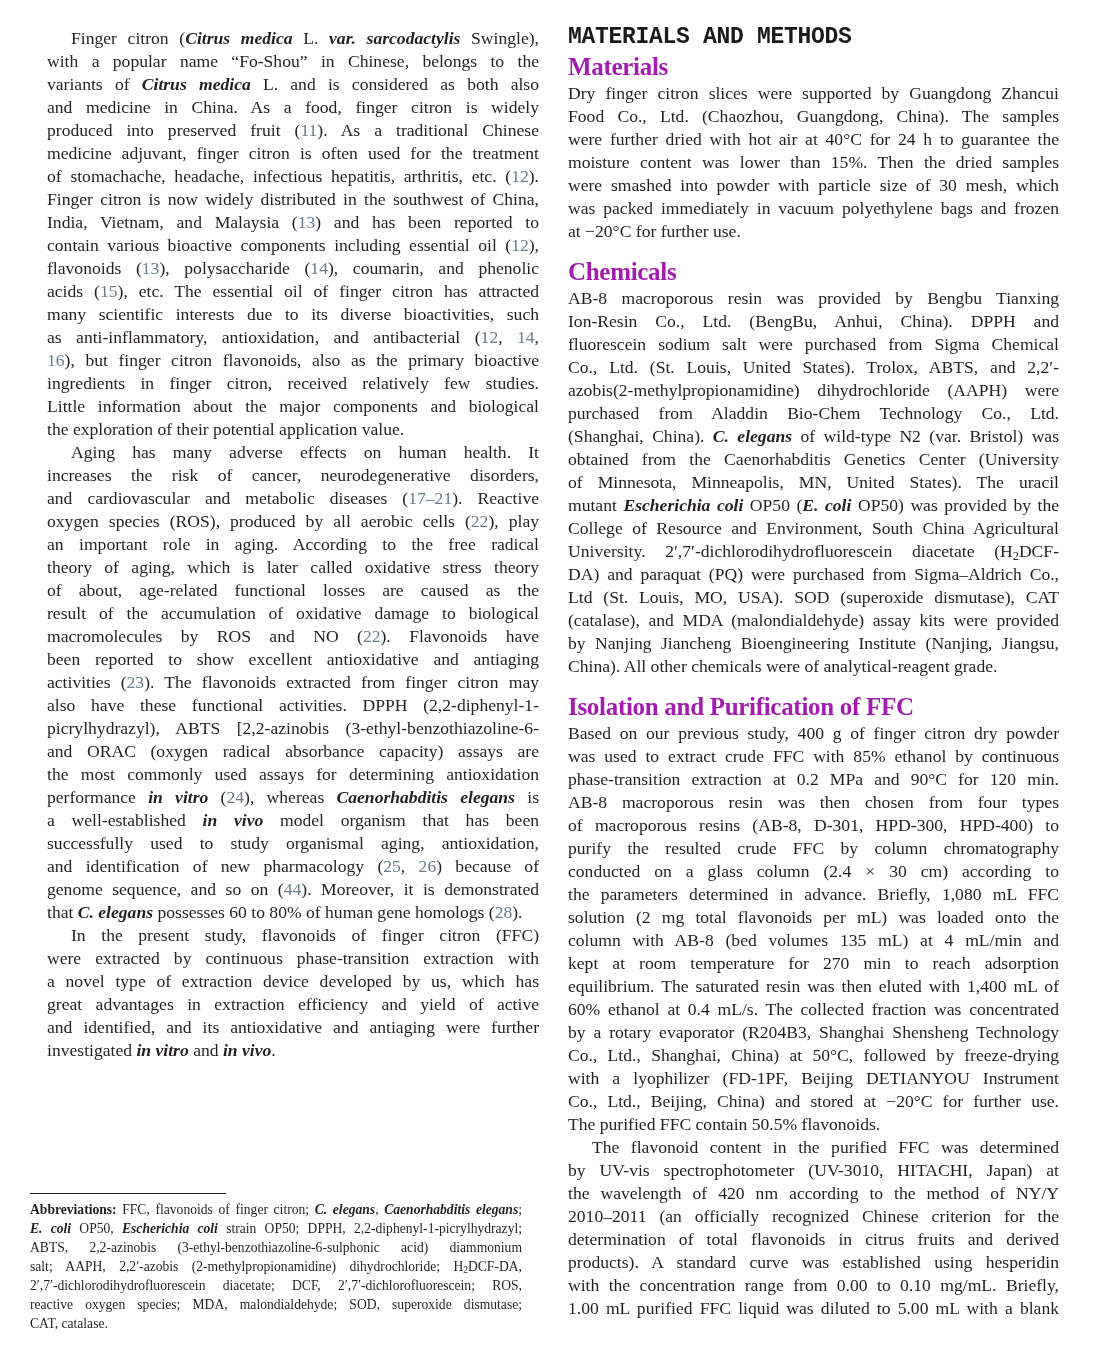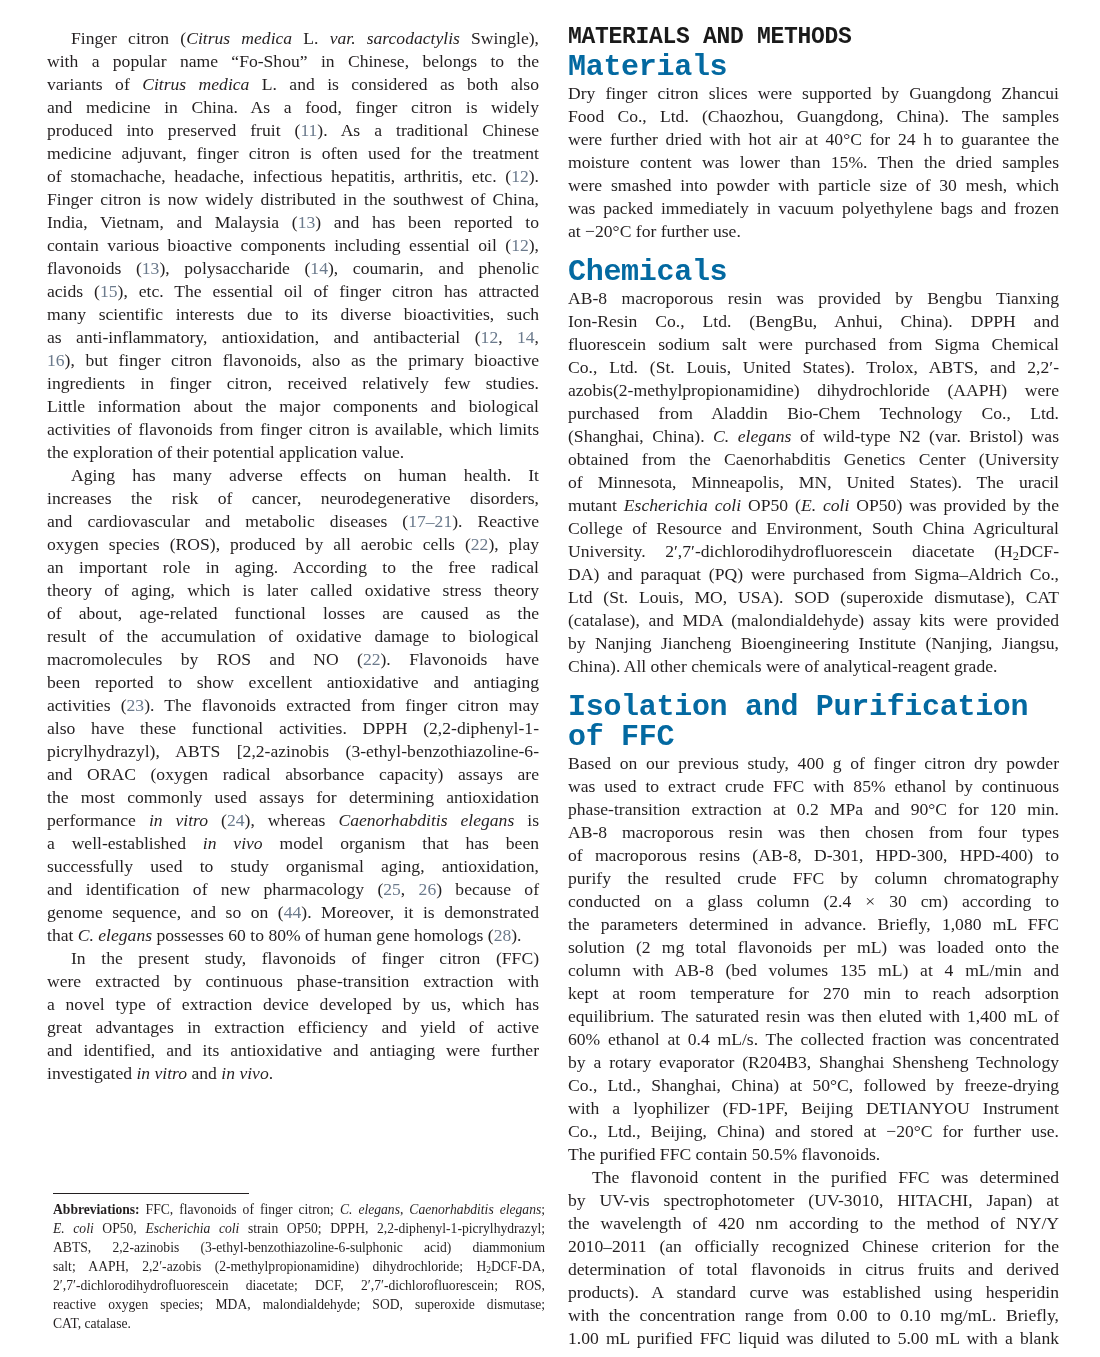--- a/index.html
+++ b/index.html
@@ -13,41 +13,41 @@
     line-height: 23px;
     height: 23px;
     white-space: nowrap;
     text-align: justify;
     text-align-last: justify;
     overflow: visible;
   }
   .line.last { text-align-last: left; }
   .line.indent { padding-left: 24px; }
   .cite { color: #6b7a8c; }
-  i { font-style: italic; }
+  i { font-style: italic; font-weight: bold; }
   sub { font-size: 0.7em; vertical-align: -0.25em; line-height: 0; }
   .h1 {
     font-family: Liberation Mono, monospace;
     font-weight: bold;
     font-size: 23px;
     line-height: 30px;
     letter-spacing: -0.3px;
     color: #1a1a1a;
   }
   .h2 {
-    font-family: Liberation Mono, monospace;
+    font-family: Liberation Serif, serif;
     font-weight: bold;
-    font-size: 30px;
+    font-size: 25px;
     line-height: 30px;
     letter-spacing: -0.3px;
-    color: #0369a1;
+    color: #a21caf;
   }
   .gap { height: 14px; }
   .footnote {
-    position: absolute; left: 53px; top: 1193px; width: 492px;
+    position: absolute; left: 30px; top: 1193px; width: 492px;
   }
   .footnote-rule { width: 196px; height: 0; border-top: 1px solid #231f20; margin-bottom: 6px; }
   .fn-line {
     font-family: "Liberation Serif", "DejaVu Serif", serif;
     font-size: 13.6px;
     line-height: 19px;
     height: 19px;
     white-space: nowrap;
     text-align: justify;
     text-align-last: justify;
@@ -70,21 +70,20 @@
       <div class="line"><span>Finger citron is now widely distributed in the southwest of China,</span></div>
       <div class="line"><span>India, Vietnam, and Malaysia (</span><span class="cite">13</span><span>) and has been reported to</span></div>
       <div class="line"><span>contain various bioactive components including essential oil (</span><span class="cite">12</span><span>),</span></div>
       <div class="line"><span>flavonoids (</span><span class="cite">13</span><span>), polysaccharide (</span><span class="cite">14</span><span>), coumarin, and phenolic</span></div>
       <div class="line"><span>acids (</span><span class="cite">15</span><span>), etc. The essential oil of finger citron has attracted</span></div>
       <div class="line"><span>many scientific interests due to its diverse bioactivities, such</span></div>
       <div class="line"><span>as anti-inflammatory, antioxidation, and antibacterial (</span><span class="cite">12</span><span>, </span><span class="cite">14</span><span>,</span></div>
       <div class="line"><span class="cite">16</span><span>), but finger citron flavonoids, also as the primary bioactive</span></div>
       <div class="line"><span>ingredients in finger citron, received relatively few studies.</span></div>
       <div class="line"><span>Little information about the major components and biological</span></div>
-      <div class="line"><span>activities of flavonoids from finger citron is available, which limits</span></div>
       <div class="line last"><span>the exploration of their potential application value.</span></div>
     </div>
     <div>
       <div class="line indent"><span>Aging has many adverse effects on human health. It</span></div>
       <div class="line"><span>increases the risk of cancer, neurodegenerative disorders,</span></div>
       <div class="line"><span>and cardiovascular and metabolic diseases (</span><span class="cite">17–21</span><span>). Reactive</span></div>
       <div class="line"><span>oxygen species (ROS), produced by all aerobic cells (</span><span class="cite">22</span><span>), play</span></div>
       <div class="line"><span>an important role in aging. According to the free radical</span></div>
       <div class="line"><span>theory of aging, which is later called oxidative stress theory</span></div>
       <div class="line"><span>of about, age-related functional losses are caused as the</span></div>

